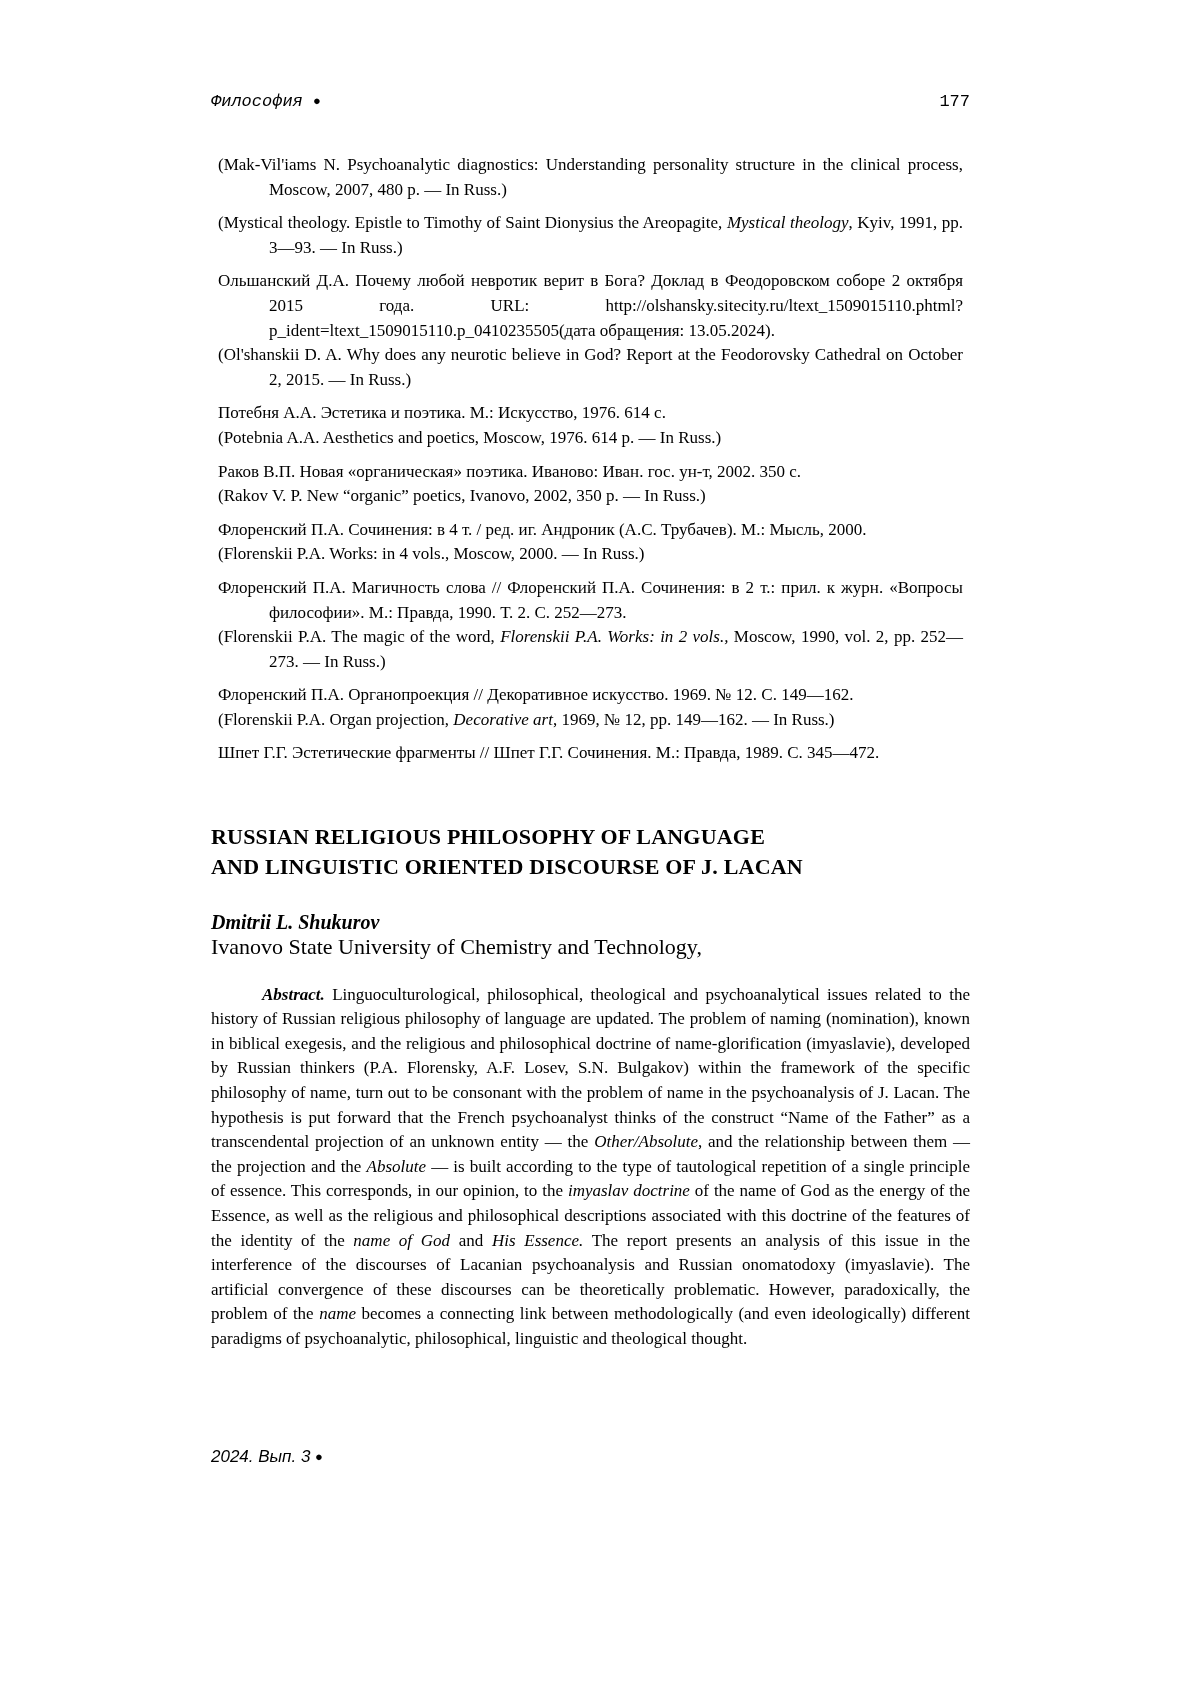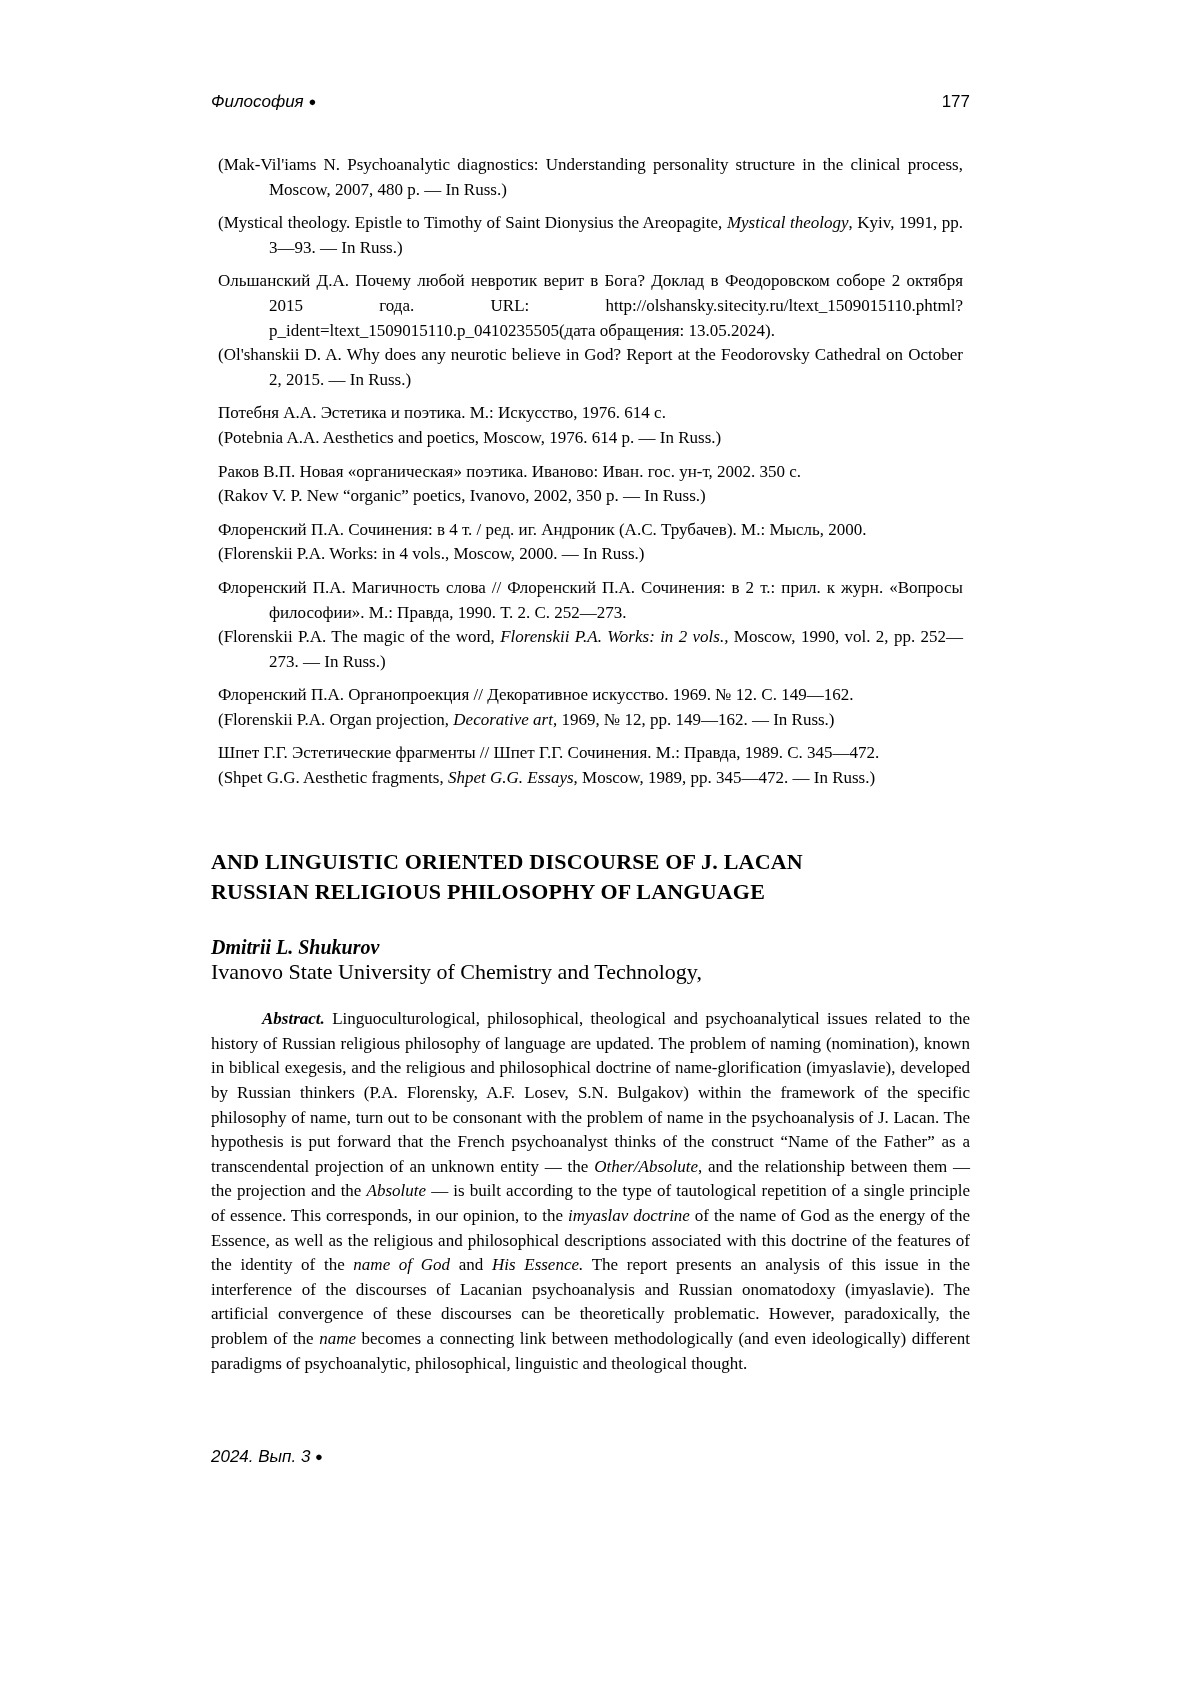--- a/index.html
+++ b/index.html
@@ -13,21 +13,21 @@
     overflow: hidden;
   }
   .header {
     position: absolute;
     top: 92px;
     left: 211px;
     width: 759px;
     display: flex;
     justify-content: space-between;
     align-items: baseline;
-    font-family: Liberation Sans, sans-serif;
+    font-family: Liberation Mono, monospace;
     font-size: 17px;
   }
   .journal-section { font-style: italic; }
   .journal-section .bullet { font-style: normal; font-size: 13px; vertical-align: 1px; }
   .page-number { font-style: normal; }
   .main {
     position: absolute;
     top: 146px;
     left: 211px;
     width: 759px;
@@ -126,27 +126,26 @@
         <p><span>(Florenskii P.A. The magic of the word, </span><span class="it">Florenskii P.A. Works: in 2 vols.,</span><span> Moscow, 1990, vol. 2, pp. 252—273. — In Russ.)</span></p>
       </div>
 
       <div class="ref">
         <p><span>Флоренский П.А. Органопроекция // Декоративное искусство. 1969. № 12. С. 149—162.</span></p>
         <p><span>(Florenskii P.A. Organ projection, </span><span class="it">Decorative art</span><span>, 1969, № 12, pp. 149—162. — In Russ.)</span></p>
       </div>
 
       <div class="ref">
         <p><span>Шпет Г.Г. Эстетические фрагменты // Шпет Г.Г. Сочинения. М.: Правда, 1989. С. 345—472.</span></p>
-        <p><span>(Shpet G.G. Aesthetic fragments, </span><span class="it">Shpet G.G. Essays</span><span>, Moscow, 1989, pp. 345—472. — In Russ.)</span></p>
       </div>
     </div>
 
     <div class="article-title">
+      <div>RUSSIAN RELIGIOUS PHILOSOPHY OF LANGUAGE</div>
       <div>AND LINGUISTIC ORIENTED DISCOURSE OF J. LACAN</div>
-      <div>RUSSIAN RELIGIOUS PHILOSOPHY OF LANGUAGE</div>
     </div>
 
     <div class="author-name">Dmitrii L. Shukurov</div>
 
     <div class="affiliation">
       <div>Ivanovo State University of Chemistry and Technology,</div>
     </div>
 
     <div class="abstract"><span class="it bd">Abstract.</span><span> Linguoculturological, philosophical, theological and psychoanalytical issues related to the history of Russian religious philosophy of language are updated. The problem of naming (nomination), known in biblical exegesis, and the religious and philosophical doctrine of name-glorification (imyaslavie), developed by Russian thinkers (P.A. Florensky, A.F. Losev, S.N. Bulgakov) within the framework of the specific philosophy of name, turn out to be consonant with the problem of name in the psychoanalysis of J. Lacan. The hypothesis is put forward that the French psychoanalyst thinks of the construct “Name of the Father” as a transcendental projection of an unknown entity — the </span><span class="it">Other/Absolute</span><span>, and the relationship between them — the projection and the </span><span class="it">Absolute</span><span> — is built according to the type of tautological repetition of a single principle of essence. This corresponds, in our opinion, to the </span><span class="it">imyaslav doctrine</span><span> of the name of God as the energy of the Essence, as well as the religious and philosophical descriptions associated with this doctrine of the features of the identity of the </span><span class="it">name of God</span><span> and </span><span class="it">His Essence.</span><span> The report presents an analysis of this issue in the interference of the discourses of Lacanian psychoanalysis and Russian onomatodoxy (imyaslavie). The artificial convergence of these discourses can be theoretically problematic. However, paradoxically, the problem of the </span><span class="it">name</span><span> becomes a connecting link between methodologically (and even ideologically) different paradigms of psychoanalytic, philosophical, linguistic and theological thought.</span></div>
 

